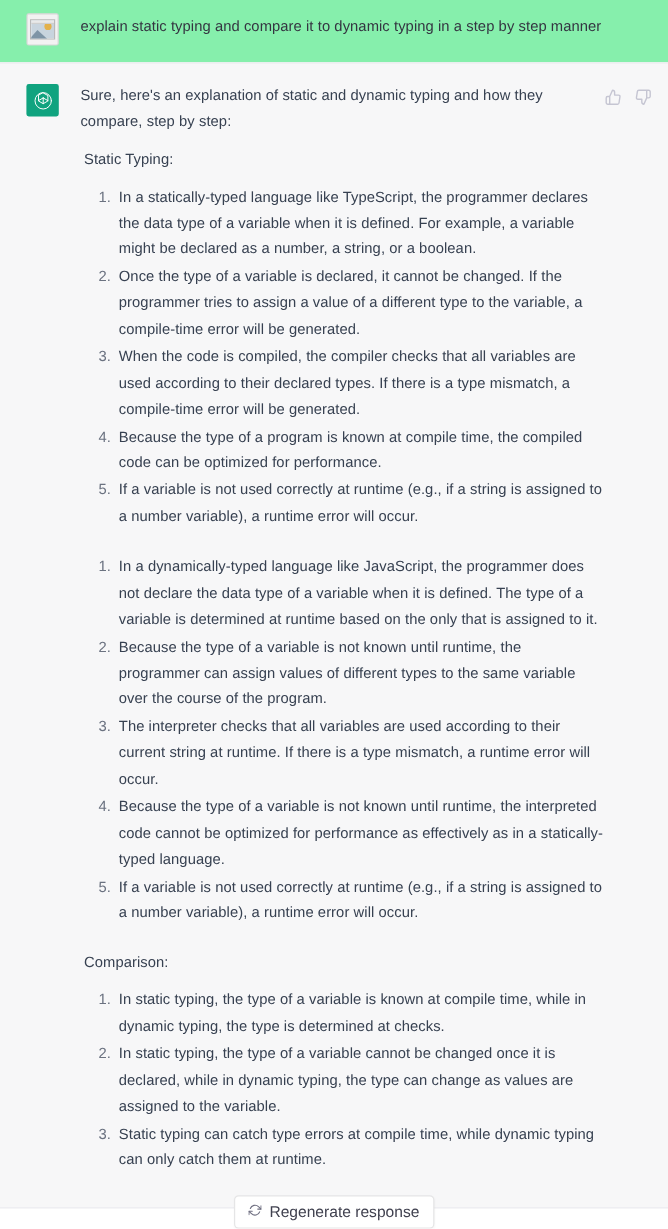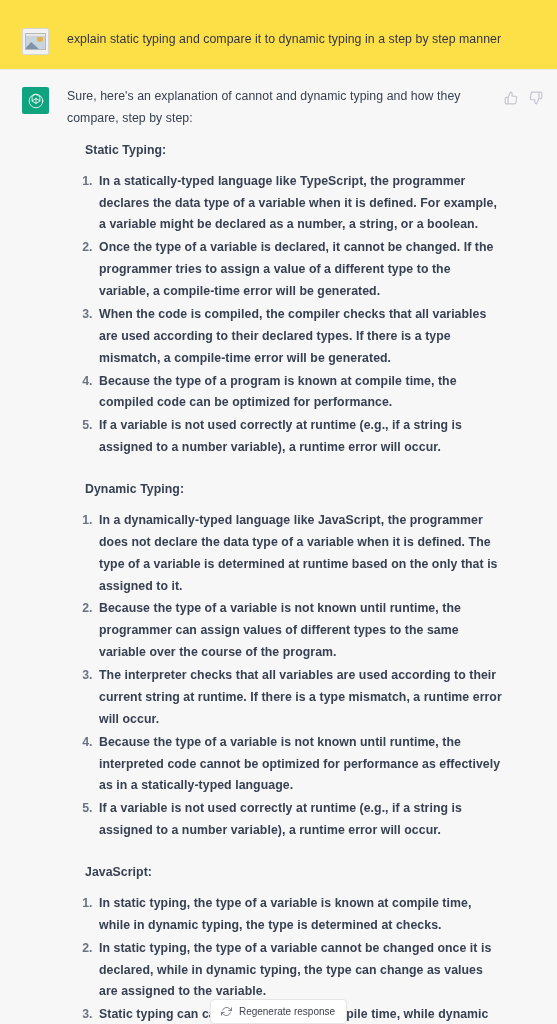--- a/index.html
+++ b/index.html
@@ -23,22 +23,22 @@
     background: #ffffff;
   }
 
   
   .msg-row {
     width: 100%;
     display: block;
     position: relative;
   }
   .msg-row.user {
-    background: #fde047;
-    padding: 27px 0 14px 0;
+    background: #86efac;
+    padding: 10px 0 14px 0;
   }
   .msg-row.assistant {
     background: #f7f7f8;
     border-top: 1px solid #ececf1;
     border-bottom: 1px solid #ececf1;
     padding: 16px 0 10px 0;
   }
 
   .msg-inner {
     position: relative;
@@ -134,29 +134,27 @@
     letter-spacing: 0.005em;
     max-width: 437px;
   }
   .assistant-text p {
     margin: 0 0 14px 0;
   }
   .assistant-text p.tight {
     margin: 0 0 10px 0;
   }
   .assistant-text p.section-head {
-    margin: 0 0 9px 15px;
+    margin: 0 0 9px 0;
     padding-left: 3px;
-    font-weight: bold;
   }
   .assistant-text ol {
     margin: 0 0 20px 0;
     padding-left: 29px;
     list-style-position: outside;
-    font-weight: bold;
   }
   .assistant-text ol li {
     margin: 0 0 1px 0;
     padding-left: 3px;
   }
   .assistant-text ol li::marker {
     color: #6b7280;
     font-size: 12.3px;
   }
   .assistant-text ol.last-list {
@@ -187,27 +185,27 @@
   .regen-wrap {
     position: absolute;
     left: 0;
     right: 0;
     bottom: 0;
     display: flex;
     justify-content: center;
   }
   .regen-btn {
     display: inline-flex;
-    align-items: flex-end;
+    align-items: flex-start;
     gap: 6px;
     background: #ffffff;
     border: 1px solid #e5e5e6;
     border-radius: 4px;
     padding: 5px 11px 6px 10px;
-    font-size: 10px;
+    font-size: 13px;
     color: #40414f;
     font-family: "Liberation Sans", sans-serif;
     cursor: pointer;
     box-shadow: 0 1px 2px rgba(0,0,0,0.035);
     white-space: nowrap;
   }
   .regen-btn .regen-icon {
     display: flex;
     align-items: center;
     justify-content: center;
@@ -248,41 +246,40 @@
           <path d="M12 8.8 L12 15.2"></path>
           <path d="M12 8.8 L6.8 11.8"></path>
           <path d="M12 8.8 L17.2 11.8"></path>
           <circle cx="12" cy="12" r="9.1"></circle>
         </svg>
       </div>
 
       <div class="msg-body">
         <div class="assistant-text">
 
-          <p class="tight">Sure, here's an explanation of cannot and dynamic typing and how they compare, step by step:</p>
+          <p class="tight">Sure, here's an explanation of static and dynamic typing and how they compare, step by step:</p>
 
           <p class="section-head">Static Typing:</p>
           <ol>
             <li>In a statically-typed language like TypeScript, the programmer declares the data type of a variable when it is defined. For example, a variable might be declared as a number, a string, or a boolean.</li>
             <li>Once the type of a variable is declared, it cannot be changed. If the programmer tries to assign a value of a different type to the variable, a compile-time error will be generated.</li>
             <li>When the code is compiled, the compiler checks that all variables are used according to their declared types. If there is a type mismatch, a compile-time error will be generated.</li>
             <li>Because the type of a program is known at compile time, the compiled code can be optimized for performance.</li>
             <li>If a variable is not used correctly at runtime (e.g., if a string is assigned to a number variable), a runtime error will occur.</li>
           </ol>
 
-          <p class="section-head">Dynamic Typing:</p>
           <ol>
             <li>In a dynamically-typed language like JavaScript, the programmer does not declare the data type of a variable when it is defined. The type of a variable is determined at runtime based on the only that is assigned to it.</li>
             <li>Because the type of a variable is not known until runtime, the programmer can assign values of different types to the same variable over the course of the program.</li>
             <li>The interpreter checks that all variables are used according to their current string at runtime. If there is a type mismatch, a runtime error will occur.</li>
             <li>Because the type of a variable is not known until runtime, the interpreted code cannot be optimized for performance as effectively as in a statically-typed language.</li>
             <li>If a variable is not used correctly at runtime (e.g., if a string is assigned to a number variable), a runtime error will occur.</li>
           </ol>
 
-          <p class="section-head">JavaScript:</p>
+          <p class="section-head">Comparison:</p>
           <ol class="last-list">
             <li>In static typing, the type of a variable is known at compile time, while in dynamic typing, the type is determined at checks.</li>
             <li>In static typing, the type of a variable cannot be changed once it is declared, while in dynamic typing, the type can change as values are assigned to the variable.</li>
             <li>Static typing can catch type errors at compile time, while dynamic typing can only catch them at runtime.</li>
 
           </ol>
 
         </div>
       </div>
 

